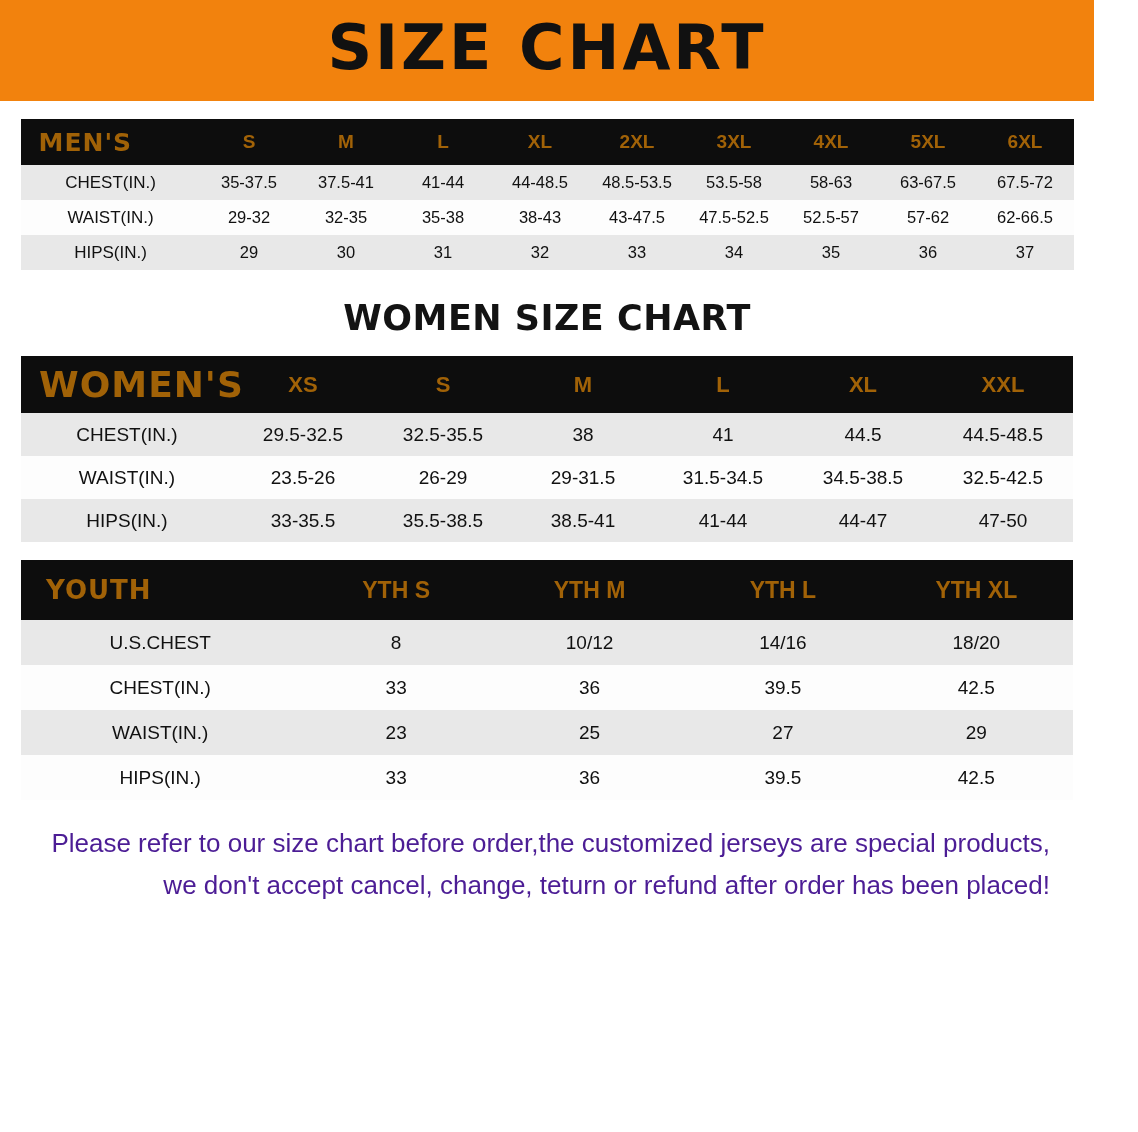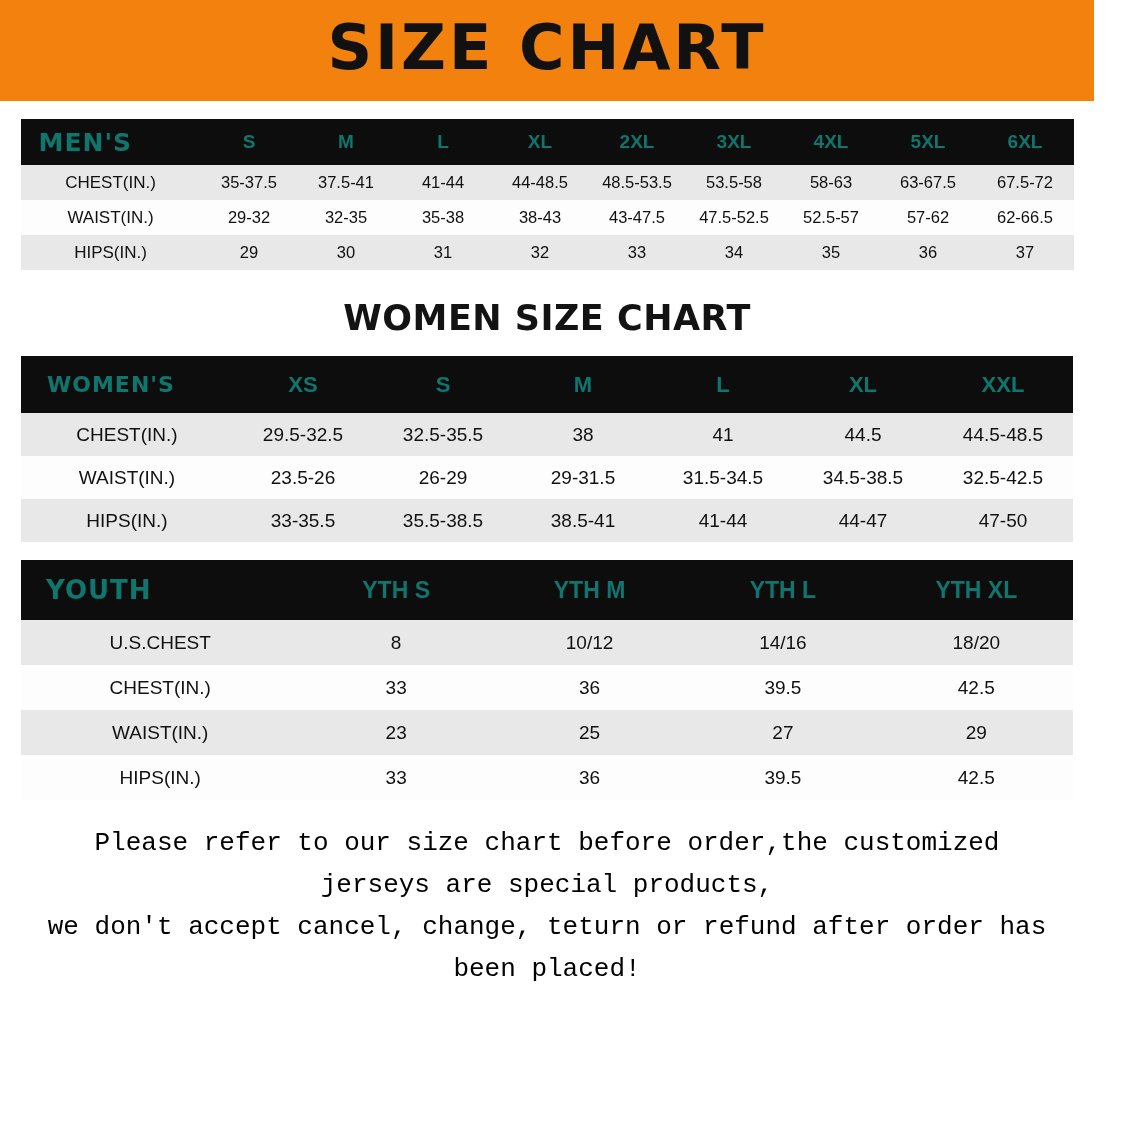--- a/index.html
+++ b/index.html
@@ -59,21 +59,21 @@
     margin-top: 18px;
   }
   .tbl th, .tbl td {
     padding: 0;
     text-align: center;
     font-family: "Liberation Sans", sans-serif;
     color: #111;
   }
   .tbl thead th {
     background: #0d0d0d;
-    color: #0f766e;
+    color: #a16207;
     font-weight: bold;
   }
   .tbl thead th.corner {
     text-align: left;
     font-family: "DejaVu Sans", sans-serif;
     letter-spacing: 1px;
   }
   .tbl tbody th {
     font-weight: normal;
     text-align: center;
@@ -85,41 +85,41 @@
   #men-table { width: 1052px; }
   #men-table thead th { height: 46px; font-size: 19px; }
   #men-table thead th.corner { font-size: 25px; padding-left: 18px; }
   #men-table tbody tr { height: 35px; }
   #men-table tbody th { font-size: 17px; }
   #men-table tbody td { font-size: 16.5px; }
 
   
   #women-table { width: 1052px; }
   #women-table thead th { height: 57px; font-size: 22px; }
-  #women-table thead th.corner { font-size: 22px; padding-left: 26px; }
+  #women-table thead th.corner { font-size: 36px; padding-left: 18px; }
   #women-table tbody tr { height: 43px; }
   #women-table tbody th { font-size: 19px; }
   #women-table tbody td { font-size: 19px; }
 
   
   #youth-table { width: 1052px; }
   #youth-table thead th { height: 60px; font-size: 23px; }
   #youth-table thead th.corner { font-size: 26px; padding-left: 25px; }
   #youth-table tbody tr { height: 45px; }
   #youth-table tbody th { font-size: 19px; }
   #youth-table tbody td { font-size: 19px; }
 
   
   .note {
     margin: 22px 44px 0 44px;
-    color: #000000;
-    font-family: Liberation Mono, monospace;
+    color: #4c1d95;
+    font-family: Liberation Sans, sans-serif;
     font-size: 26px;
     line-height: 1.62;
-    text-align: center;
+    text-align: right;
   }
 </style>
 </head>
 <body>
 
 <div class="page">
 
   <div class="banner">
     <div class="banner-title">SIZE CHART</div>
   </div>

